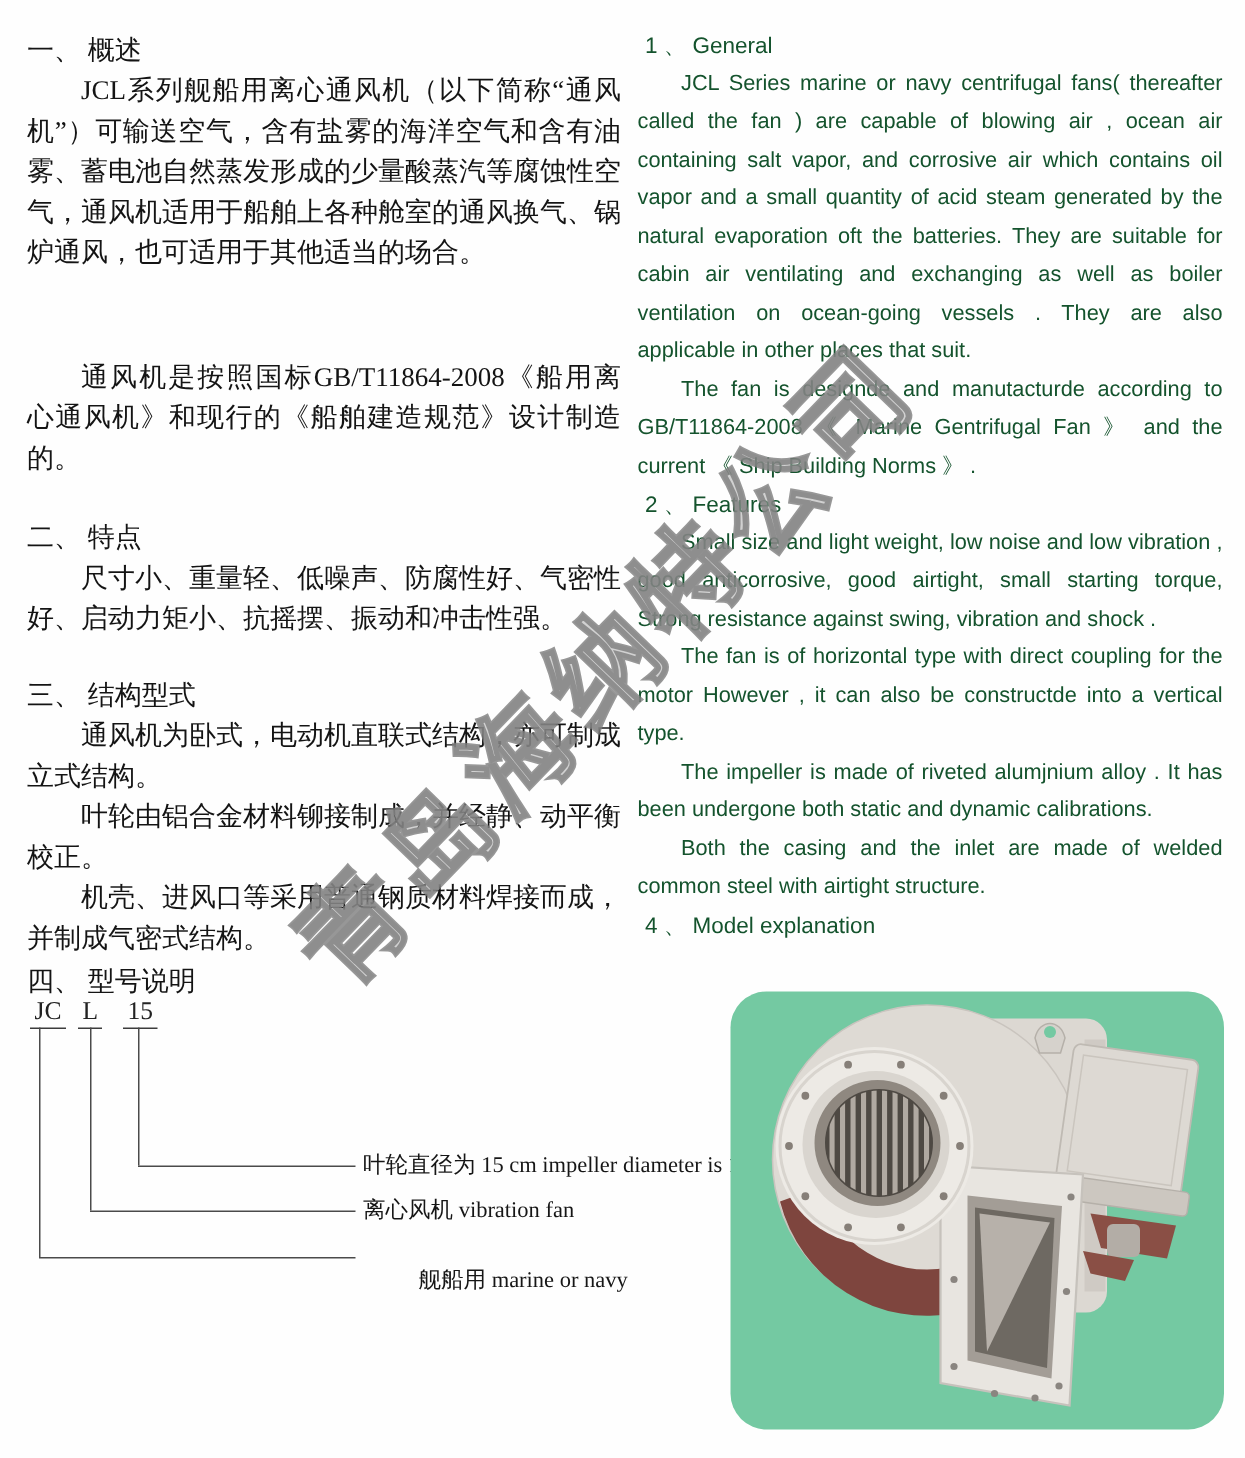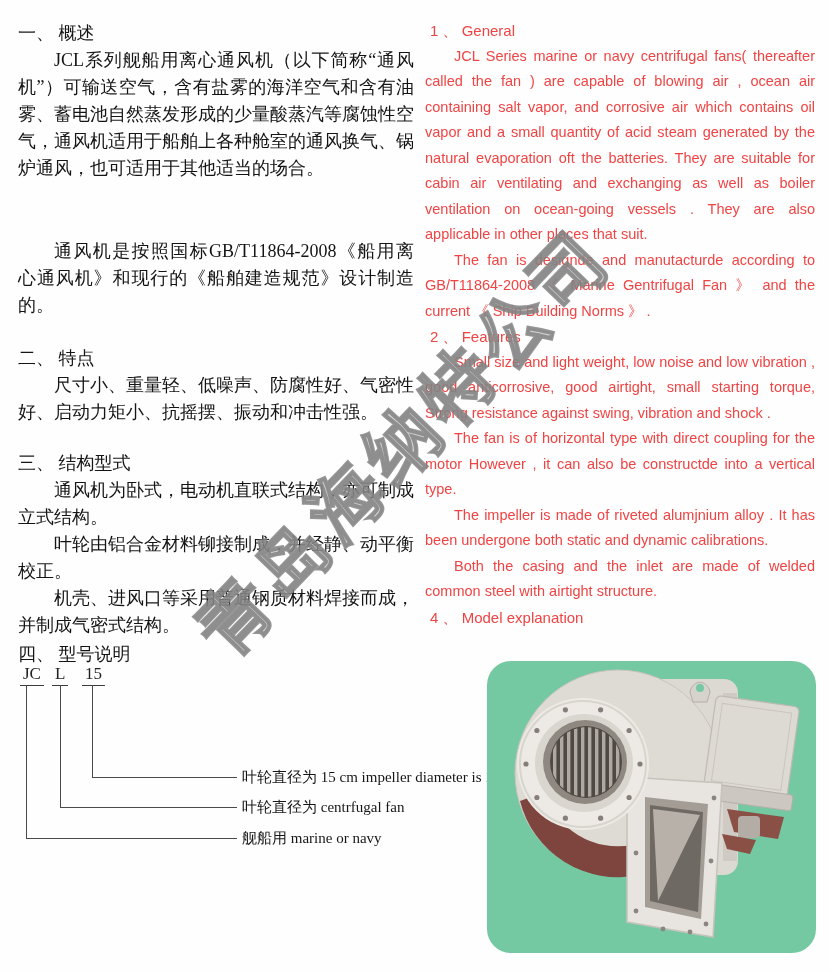--- a/index.html
+++ b/index.html
@@ -25,21 +25,21 @@
   .gap-xl { margin-top:56px !important; }
   .gap-md { margin-top:26px !important; }
   .gap-sm { margin-top:24px !important; }
   .gap-xs { margin-top:2px !important; }
 
   
   .col-en {
     position:absolute; left:425px; top:18px; width:390px;
     font-size:14.5px; line-height:25.5px; text-align:justify;
     font-family:"Liberation Sans","DejaVu Sans",sans-serif;
-    color:#ef4444;
+    color:#14532d;
   }
   .col-en p { margin:0; text-indent:2em; }
   .en-h { margin:0; padding-left:5px; font-size:15px; }
 
   
   .diagram { position:absolute; left:18px; top:658px; width:470px; height:245px; }
   .code {
     position:absolute; font-size:17px; color:#222;
     border-bottom:1px solid #3c3c3c; padding:0 3px 1px 3px;
     font-family:"Liberation Serif","DejaVu Serif",serif;
@@ -109,22 +109,22 @@
 
     <div class="dline vline" style="left:8px;  top:27px; height:153px;"></div>
     <div class="dline vline" style="left:42px; top:27px; height:122px;"></div>
     <div class="dline vline" style="left:74px; top:27px; height:92px;"></div>
 
     <div class="dline hline" style="left:74px; top:119px; width:145px;"></div>
     <div class="dline hline" style="left:42px; top:149px; width:177px;"></div>
     <div class="dline hline" style="left:8px;  top:180px; width:211px;"></div>
 
     <span class="dlabel" style="top:109px;">叶轮直径为 15 cm impeller diameter is 15cm</span>
-    <span class="dlabel" style="top:139px;">叶轮直径为 centrfugal fan</span>
-    <span class="dlabel" style="top:170px;">舰船用 marine or navy</span>
+    <span class="dlabel" style="top:139px;">离心风机 vibration fan</span>
+    <span class="dlabel" style="top:186px;margin-left:37px;">舰船用 marine or navy</span>
   </div>
 
   <div class="watermark">青岛海纳特公司</div>
 
   <div class="photo" style="background: rgb(116, 201, 162);">
     <svg width="329" height="292" viewBox="0 0 329 292">
 
       <rect x="131" y="18" width="120" height="196" rx="14" fill="#dcd8d2"></rect>
       <rect x="236" y="32" width="14" height="168" fill="#cfcac4"></rect>
 

